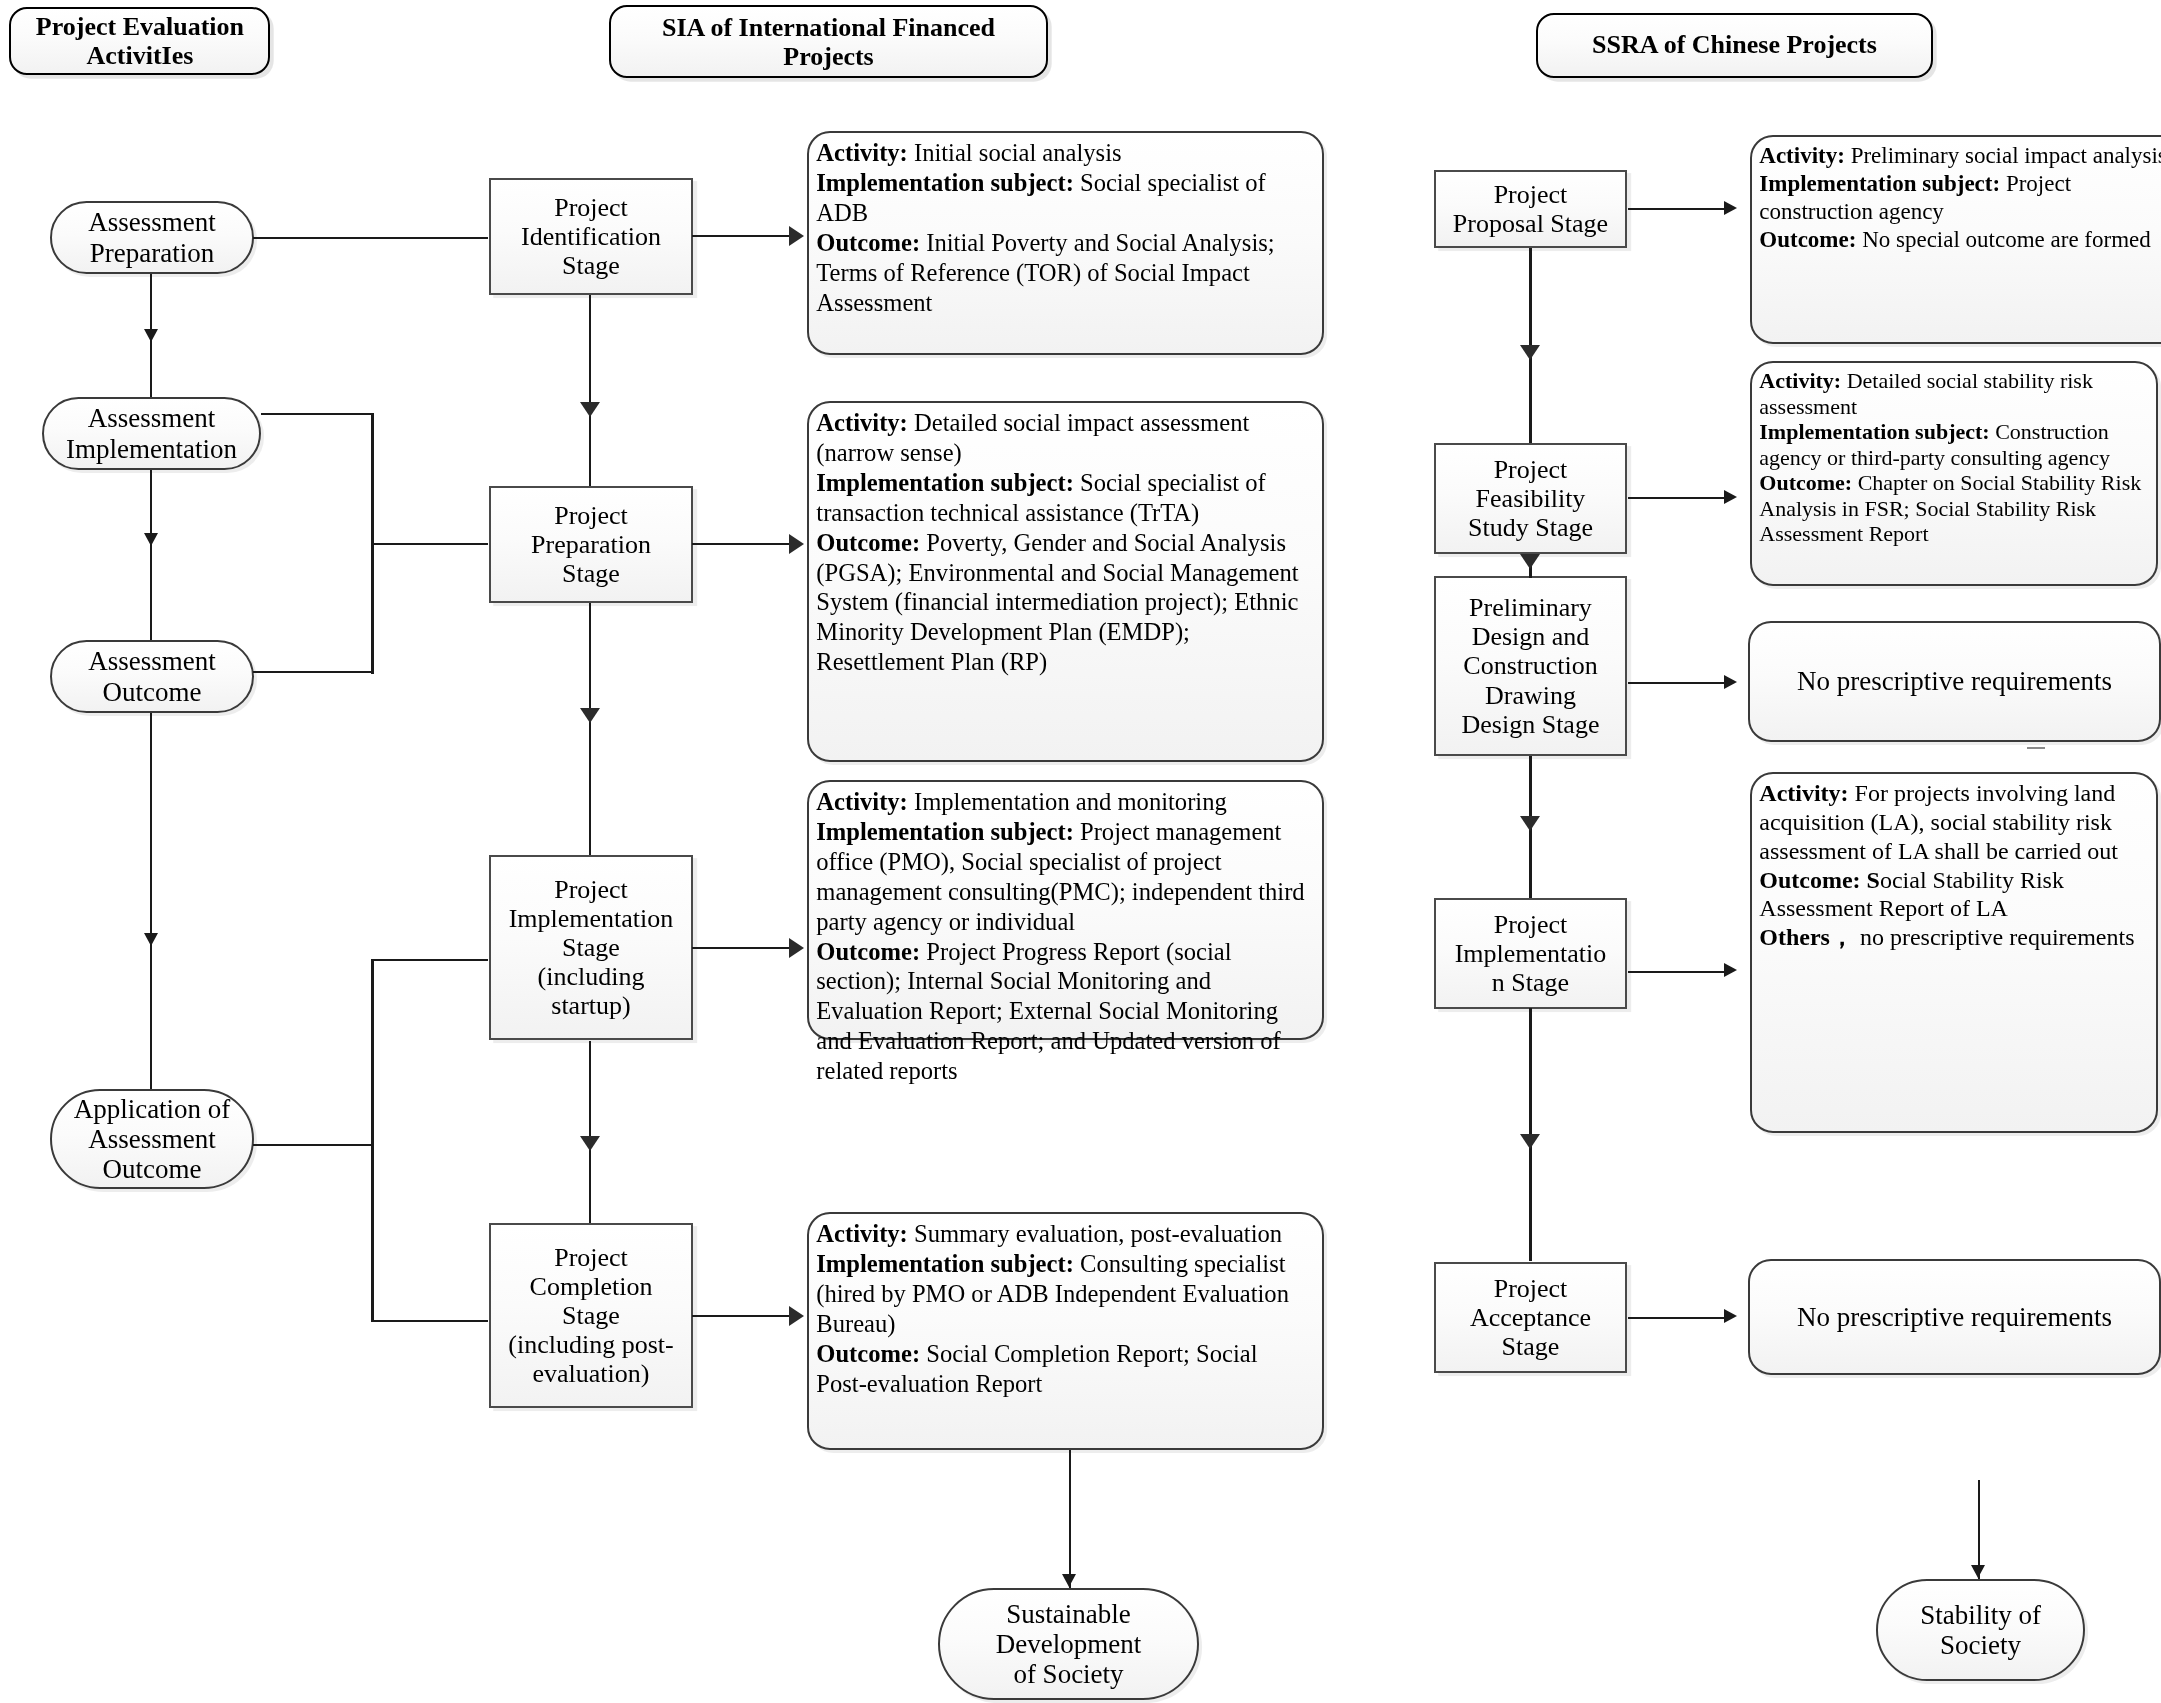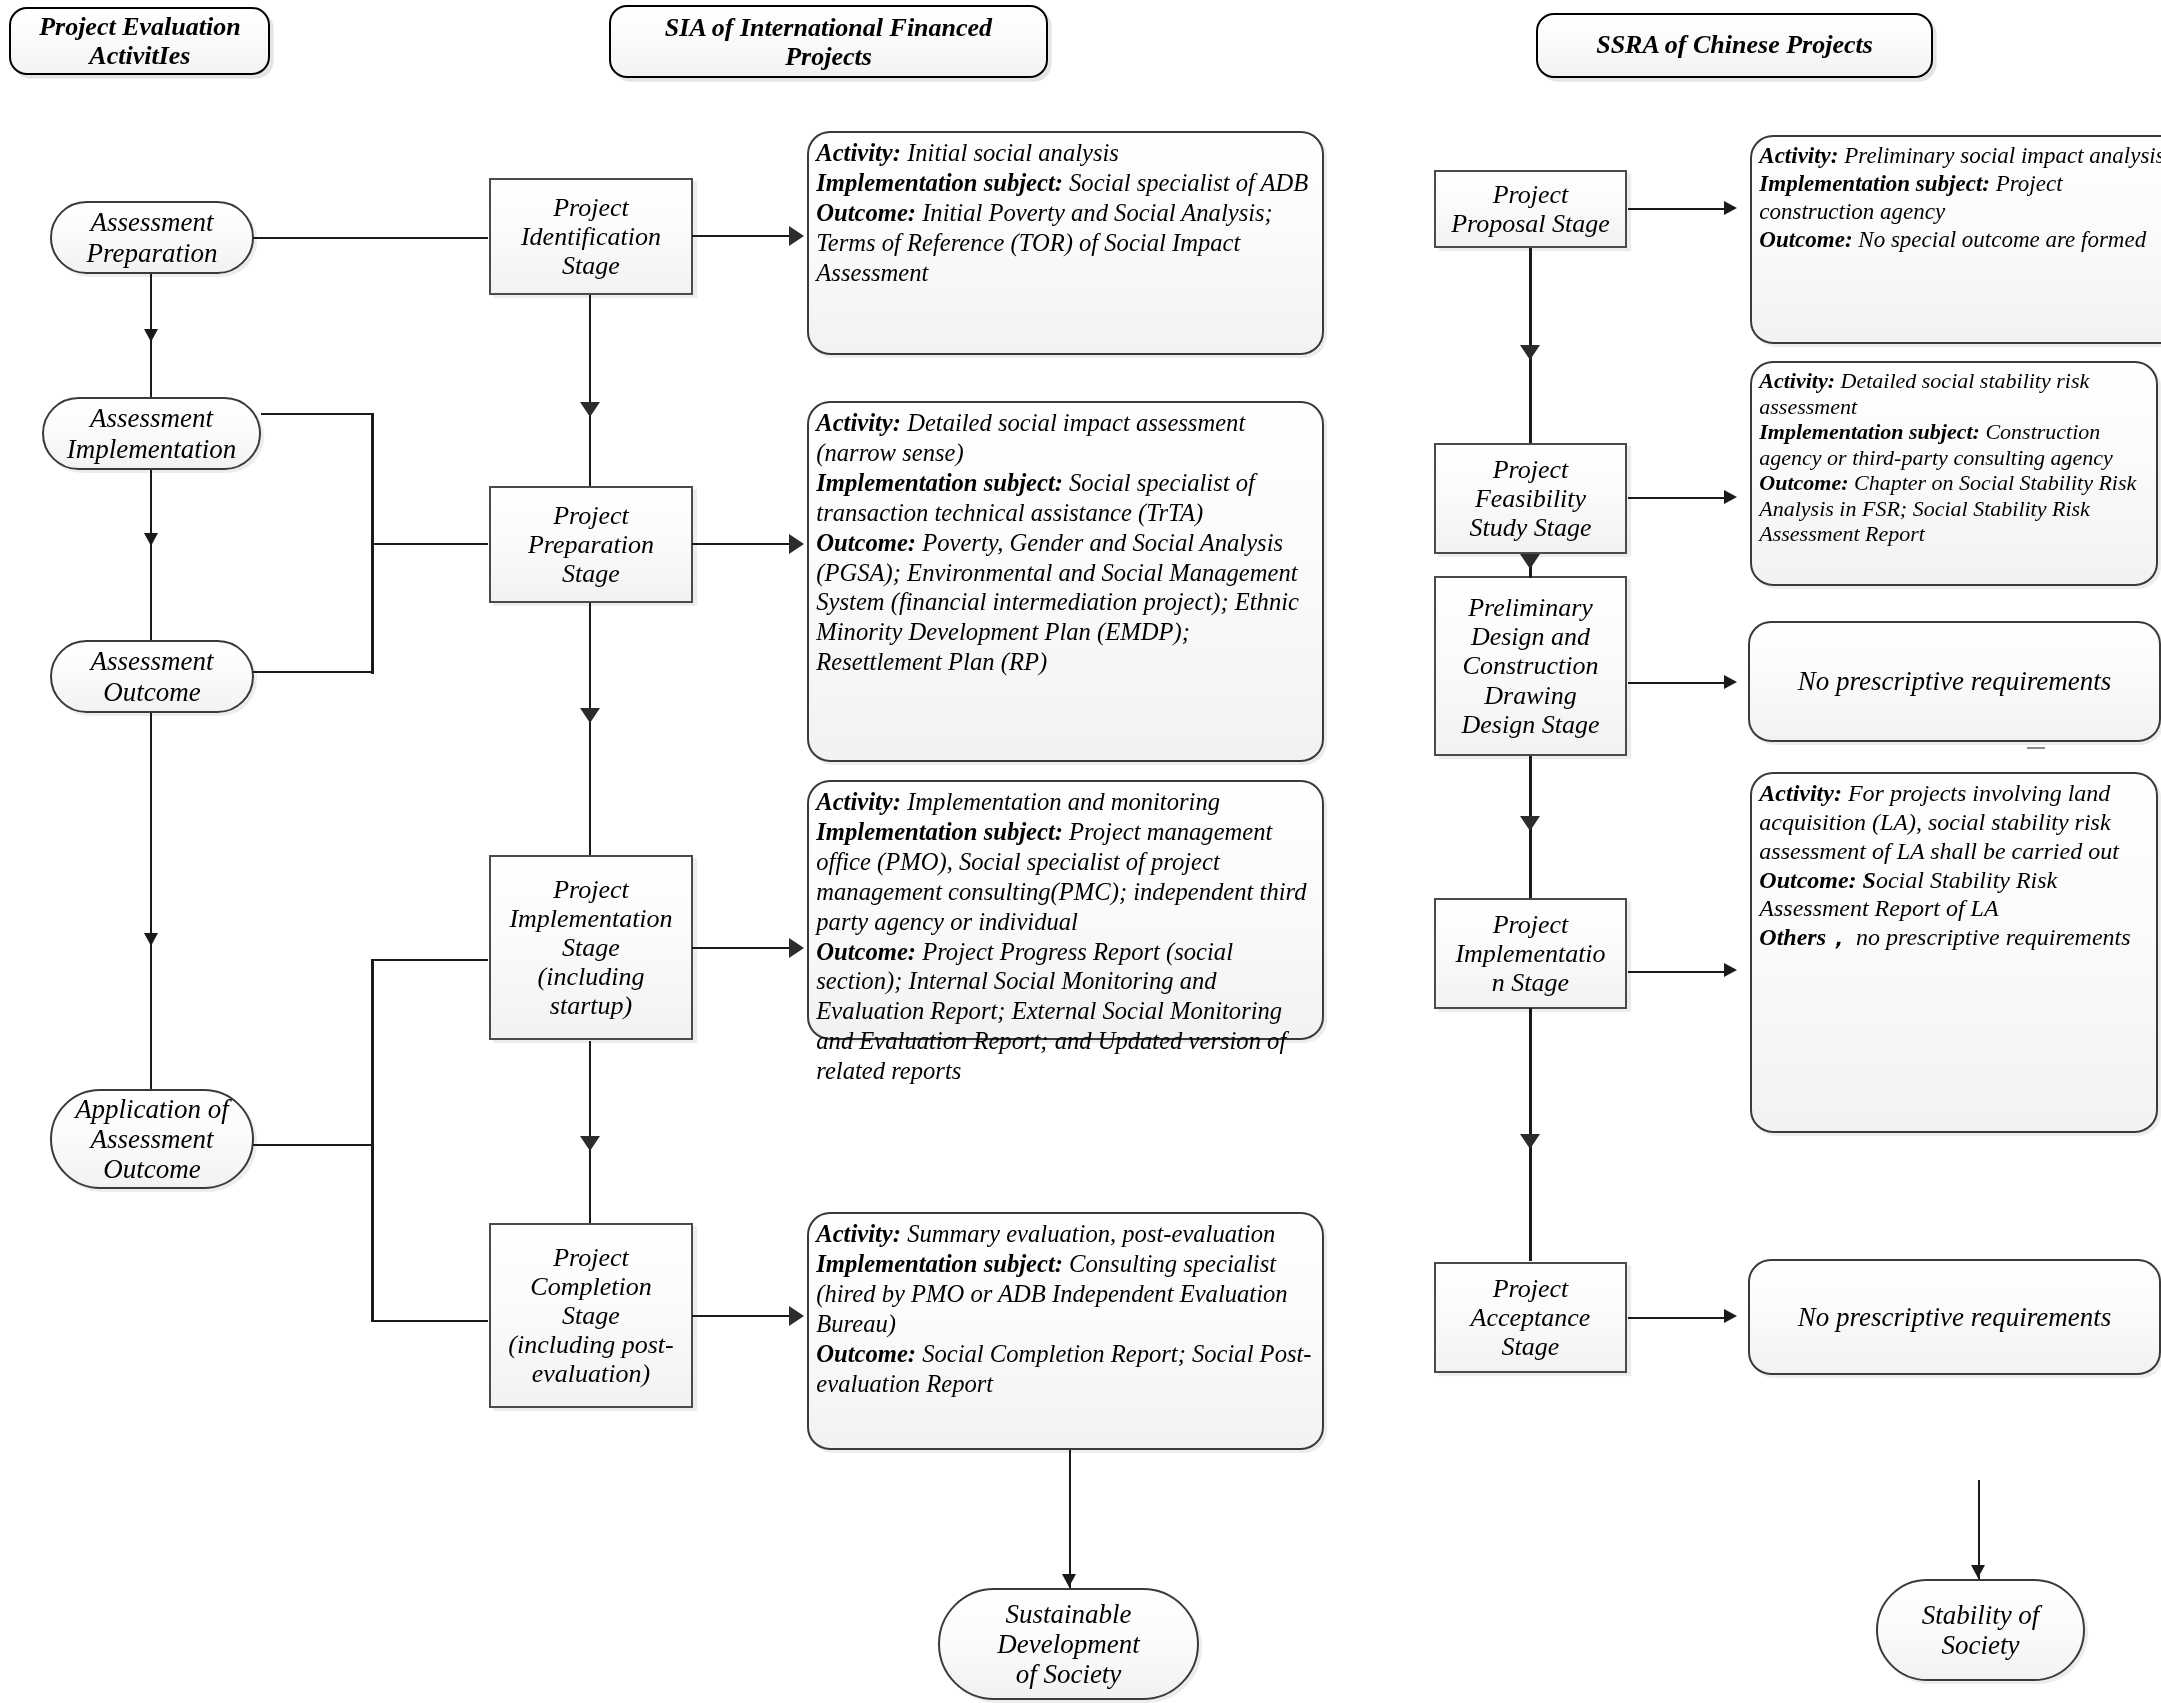--- a/index.html
+++ b/index.html
@@ -6,21 +6,20 @@
   body{
     font-family:"Liberation Serif", "DejaVu Serif", serif;
     color:#000;
   }
   #canvas{
     position:relative;
     width:2161px;
     height:1703px;
     background:#fff;
     overflow:hidden;
-    font-style:italic;
   }
 
   
   .node{
     position:absolute;
     box-sizing:border-box;
     display:flex;
     align-items:center;
     justify-content:center;
     text-align:center;

